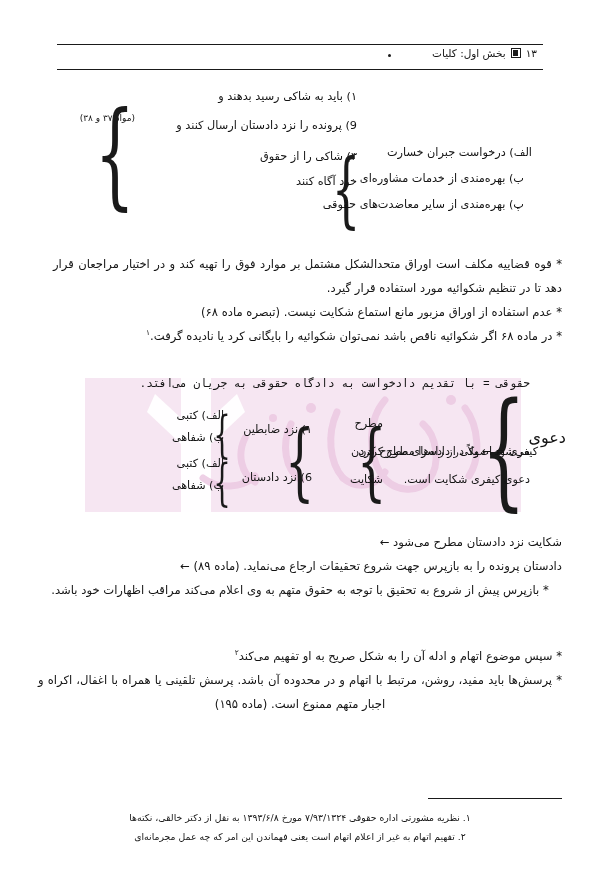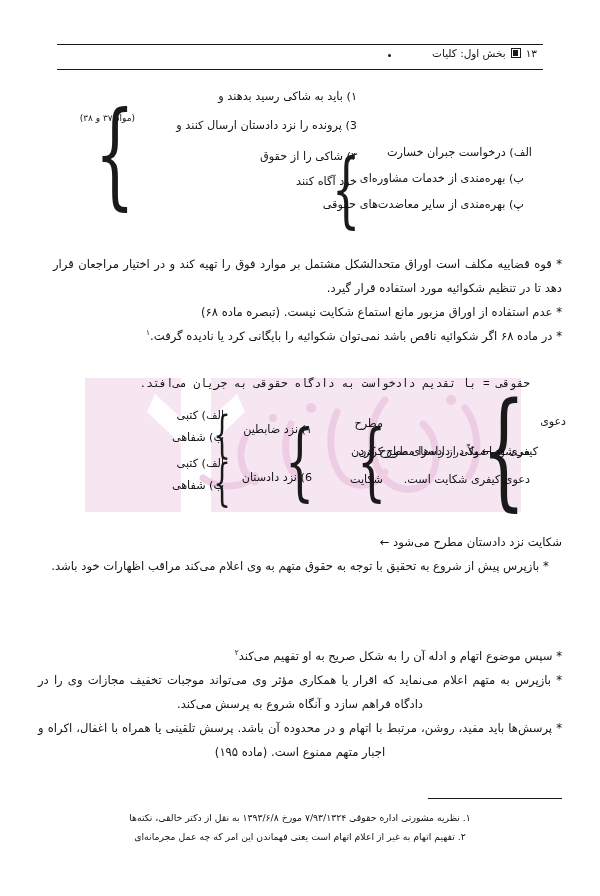--- a/index.html
+++ b/index.html
@@ -182,21 +182,21 @@
     overflow: hidden;
   }
   .wm svg { position: absolute; top: 0; left: 0; }
   .dg-text {
     position: absolute;
     font-size: 11.2px;
     line-height: 20px;
     white-space: nowrap;
     text-align: right;
   }
-  .d-deavi   { top: 40px; right: 4px; font-size: 11px; margin-left: 12px;}
+  .d-deavi   { top: 56px; right: 4px; font-size: 16px; margin-left: 12px;}
   .d-brace1  { position:absolute; top: 2px; right: 26px; font-size: 128px; }
   .d-hoghoughi { top: 2px;  right: 40px; font-family: Liberation Mono, monospace; }
   .d-keyfari   { top: 42px; right: 32px; margin-top: 28px; }
   .d-mishavad  { top: 70px; right: 40px; }
   .d-daavaye   { top: 98px; right: 40px; }
   .d-brace2 { position:absolute; top: 40px; right: 172px; font-size: 84px; }
   .d-matrah  { top: 42px; right: 187px; }
   .d-kardan  { top: 70px; right: 187px; }
   .d-shekayat{ top: 98px; right: 187px; }
   .d-brace3 { position:absolute; top: 40px; right: 244px; font-size: 84px; }
@@ -270,21 +270,21 @@
     <div class="b1-lead">
       <span class="ref">(مواد ۳۷ و ۳۸)</span>
     </div>
 
     <div class="b1-brace-outer">
       <span class="brace">}</span>
     </div>
 
     <div class="b1-items">
       <div class="b1-item b1-i1">۱) باید به شاکی رسید بدهند و</div>
-      <div class="b1-item b1-i2">3) پرونده را نزد دادستان ارسال کنند و</div>
+      <div class="b1-item b1-i2">9) پرونده را نزد دادستان ارسال کنند و</div>
       <div class="b1-item b1-i3">۳) شاکی را از حقوق خود آگاه کنند</div>
     </div>
 
     <div class="b1-brace-inner">
       <span class="brace">}</span>
     </div>
 
     <div class="b1-sub b1-s1">الف) درخواست جبران خسارت</div>
     <div class="b1-sub b1-s2">ب) بهره‌مندی از خدمات مشاوره‌ای</div>
     <div class="b1-sub b1-s3">پ) بهره‌مندی از سایر معاضدت‌های حقوقی</div>
@@ -355,31 +355,31 @@
     <div class="dg-text d-a1">الف) کتبی</div>
     <div class="dg-text d-b1">ب) شفاهی</div>
     <div class="dg-text d-a2">الف) کتبی</div>
     <div class="dg-text d-b2">ب) شفاهی</div>
   </div>
 
   <div class="para" id="para-group-2">
     <div class="p2a">
       <span>شکایت نزد دادستان مطرح می‌شود ←</span>
     </div>
+    <div class="p2b">
+      <span>دادستان پرونده را به بازپرس جهت شروع تحقیقات ارجاع می‌نماید. (ماده ۸۹) ←</span>
+    </div>
     <div class="p2c">
       <span>* بازپرس پیش از شروع به تحقیق با توجه به حقوق متهم به وی اعلام می‌کند مراقب اظهارات خود باشد.</span>
     </div>
   </div>
 
   <div class="para" id="para-group-3">
     <div class="p3a">
       <span>* سپس موضوع اتهام و ادله آن را به شکل صریح به او تفهیم می‌کند</span><sup class="fn">۲</sup>
-    </div>
-    <div class="p3b">
-      <span>* بازپرس به متهم اعلام می‌نماید که اقرار یا همکاری مؤثر وی می‌تواند موجبات تخفیف مجازات وی را در دادگاه فراهم سازد و آنگاه شروع به پرسش می‌کند.</span>
     </div>
     <div class="p3c">
       <span>* پرسش‌ها باید مفید، روشن، مرتبط با اتهام و در محدوده آن باشد. پرسش تلقینی یا همراه با اغفال، اکراه و اجبار متهم ممنوع است. (ماده ۱۹۵)</span>
     </div>
   </div>
 
   <div id="footnotes">
     <div class="fn-rule"></div>
     <div class="fn-line">۱. نظریه مشورتی اداره حقوقی ۷/۹۳/۱۳۲۴ مورخ ۱۳۹۳/۶/۸ به نقل از دکتر خالقی، نکته‌ها</div>
     <div class="fn-line">۲. تفهیم اتهام به غیر از اعلام اتهام است یعنی فهماندن این امر که چه عمل مجرمانه‌ای</div>

